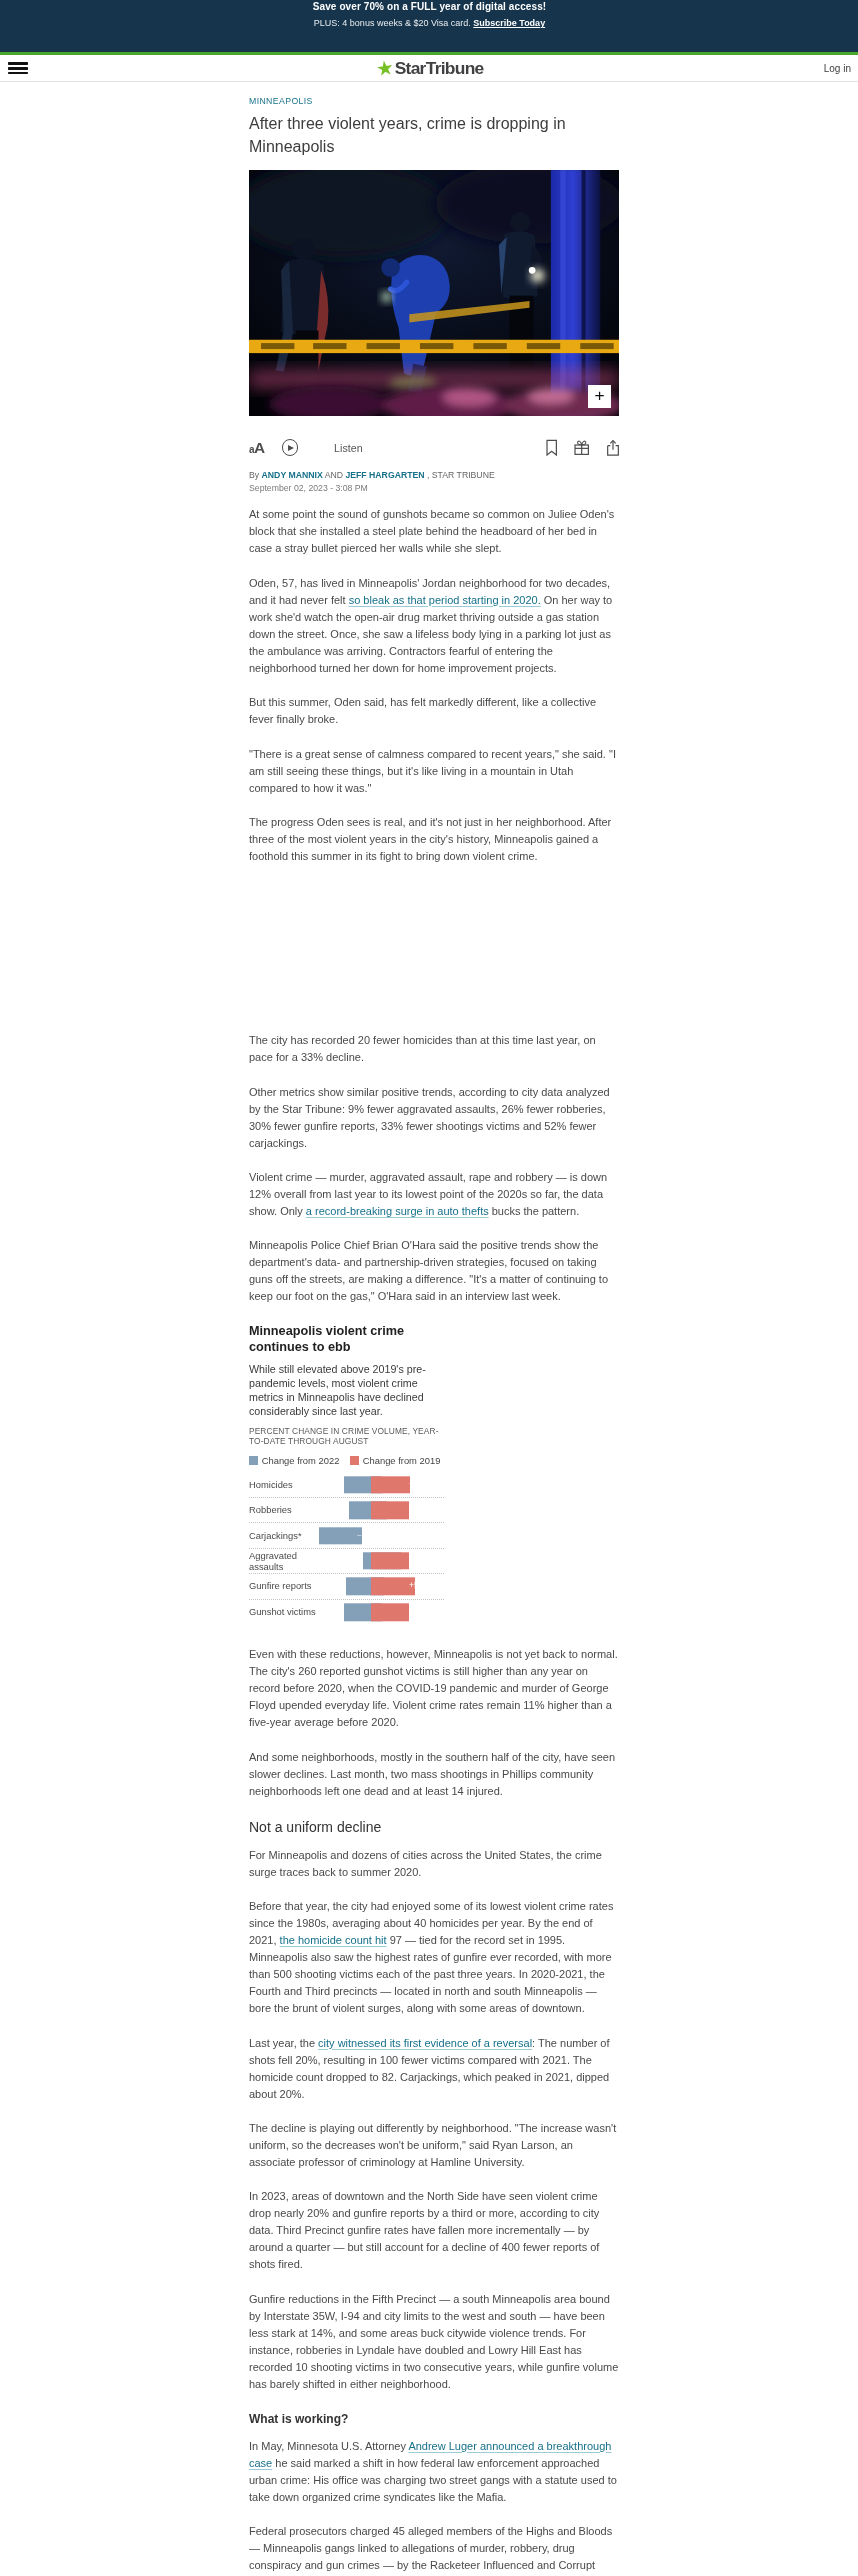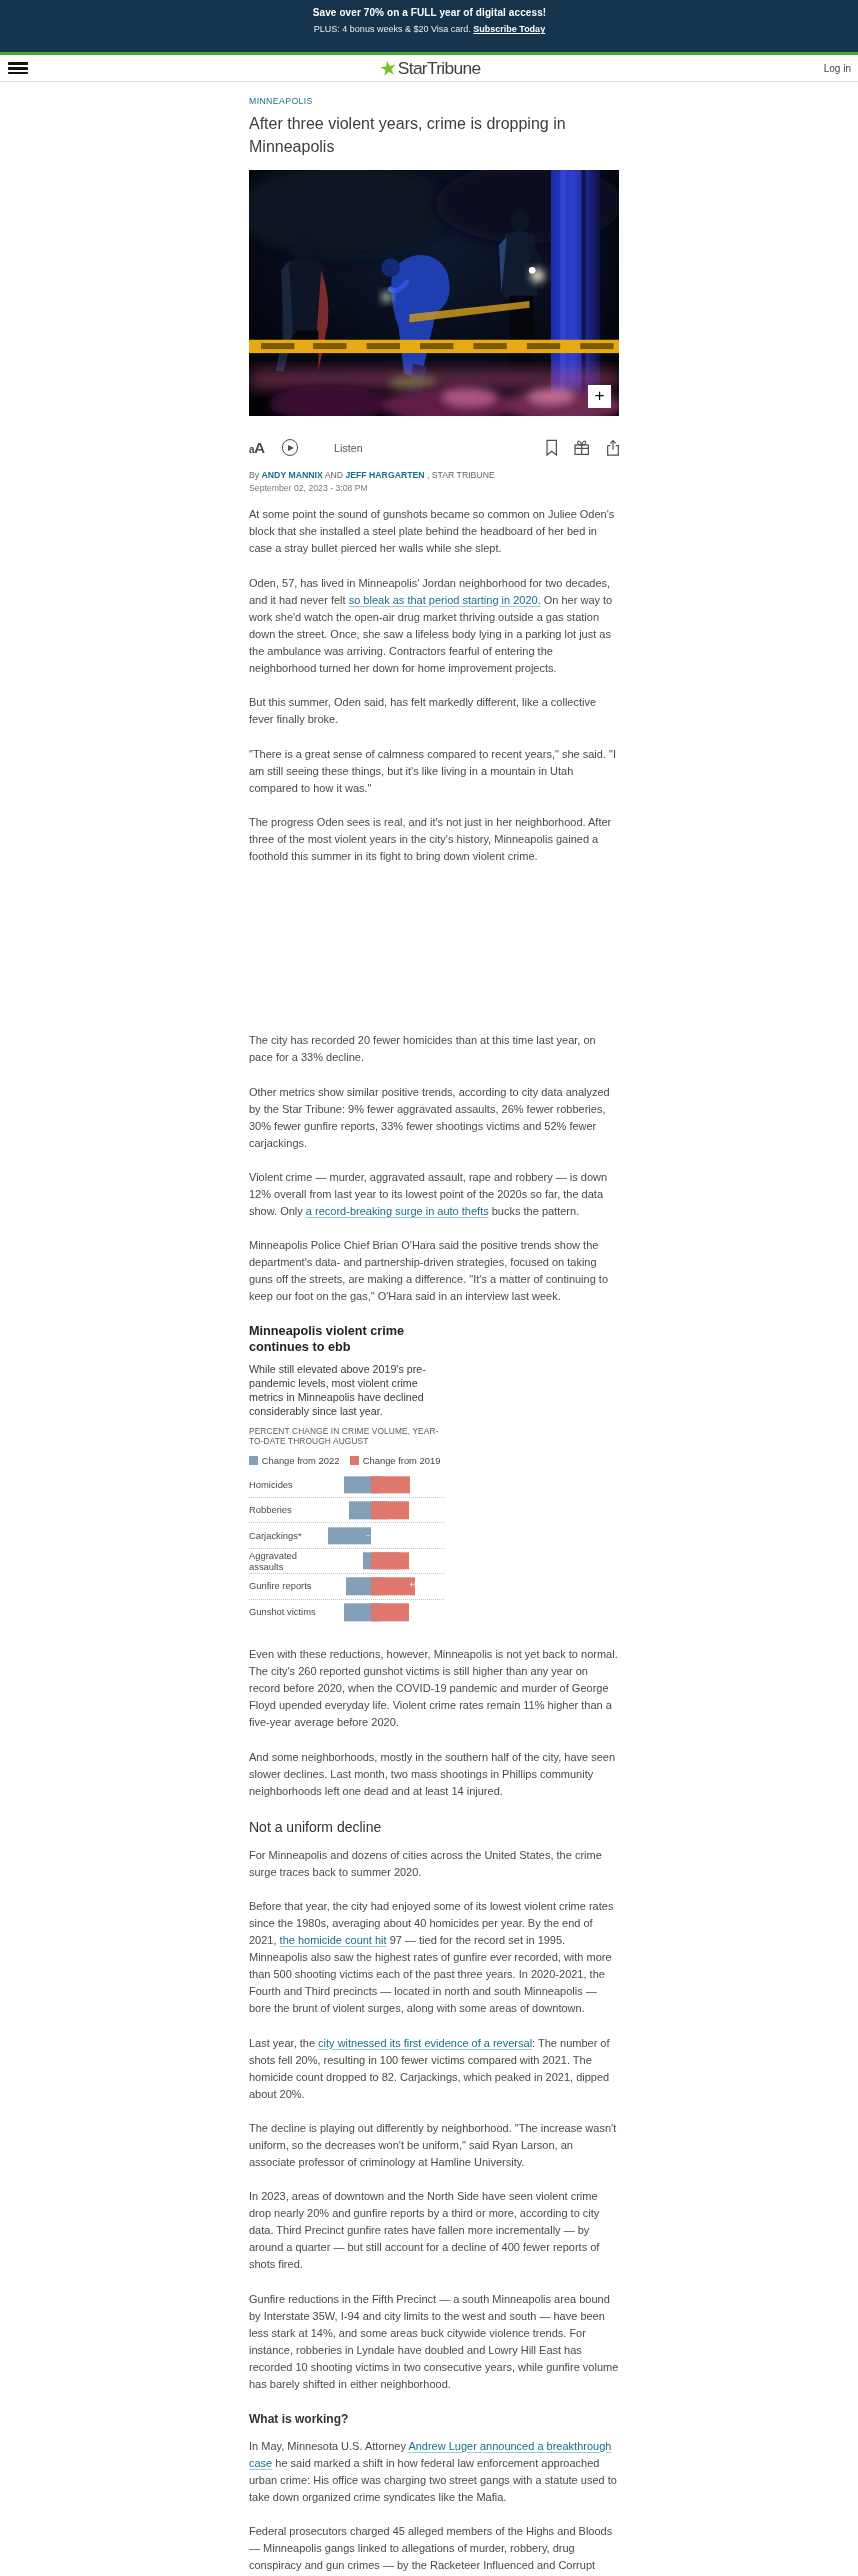--- a/index.html
+++ b/index.html
@@ -1,33 +1,33 @@
 <!DOCTYPE html>
 <html style="font-size:10.7px"><head>
 <meta charset="utf-8">
 <style>
   * { box-sizing: border-box; }
   html,body { margin:0; padding:0; background:#fff; }
   body { font-family:"Liberation Sans", sans-serif; color:#494949; }
   .page { width:859px; background:#fff; position:relative; }
 
   
-  .promo { background:#16344c; height:52px; text-align:center; padding-top:7px; }
+  .promo { background:#16344c; height:52px; text-align:center; padding-top:1px; }
   .promo-line1 { color:#fff; font-size:10px; font-weight:bold; letter-spacing:0.1px; }
   .promo-line2 { color:#e9edf0; font-size:9px; margin-top:6px; }
   .promo-cta { color:#fff; font-weight:bold; text-decoration:underline; cursor:pointer; }
   .green-bar { height:3.3px; background:#4aa62c; }
 
   
   .site-header { height:27px; position:relative; display:flex; align-items:center; padding:0 8px; border-bottom:0.7px solid #e2e2e2; background:#fff; }
   .hamburger { width:20px; cursor:pointer; }
   .hamburger div { height:2.7px; background:#111; margin:2px 0; border-radius:0.7px; }
   .brand { position:absolute; left:50%; transform:translateX(-50%); display:flex; align-items:center; cursor:pointer; }
   .brand .star { color:#77bf25; font-size:20px; line-height:1; margin-right:1.3px; transform:rotate(-8deg); }
-  .brand .brand-text { font-size:17.4px; font-weight:normal; color:#414042; letter-spacing:-0.7px; }
+  .brand .brand-text { font-size:17.4px; font-weight:bold; color:#414042; letter-spacing:-0.7px; }
   .login { margin-left:auto; font-size:10px; color:#3f3f3f; cursor:pointer; }
 
   
   .article-col { width:372px; margin-left:249px; }
   .kicker { margin-top:14px; font-size:8.7px; font-weight:normal; letter-spacing:0.4px; color:#17718a; cursor:pointer; }
   .headline { font-size:16px; line-height:23px; font-weight:400; color:#3d3d3d; margin-top:5.3px; }
 
   
   .photo-wrap { position:relative; width:370px; height:246px; margin-top:12px; background:#000; overflow:hidden; }
   .photo-wrap svg { display:block; }
@@ -234,21 +234,21 @@
             <div class="bar" style="background: rgb(132, 160, 184); width: 27px; left: 95px;"></div>
             <div class="bar" style="background: rgb(224, 119, 108); width: 39px; left: 122px;">+48%</div>
           </div>
           <div class="chart-row">
             <span class="row-label">Robberies</span>
             <div class="bar" style="background: rgb(132, 160, 184); width: 21.4px; left: 100px;"></div>
             <div class="bar" style="background: rgb(224, 119, 108); width: 12.3px; left: 122px;"></div>
           </div>
           <div class="chart-row">
             <span class="row-label">Carjackings*</span>
-            <div class="bar" style="background: rgb(132, 160, 184); width: 43px; left: 79px; font-family: Liberation Serif, serif;">−52%</div>
+            <div class="bar" style="background: rgb(132, 160, 184); width: 43px; left: 70px; font-family: Liberation Serif, serif;">−52%</div>
           </div>
           <div class="chart-row">
             <span class="row-label">Aggravated assaults</span>
             <div class="bar" style="background: rgb(132, 160, 184); width: 7.4px; left: 114px;"></div>
             <div class="bar" style="background: rgb(224, 119, 108); width: 18px; left: 122px;"></div>
           </div>
           <div class="chart-row">
             <span class="row-label">Gunfire reports</span>
             <div class="bar" style="background: rgb(132, 160, 184); width: 25px; left: 97px;"></div>
             <div class="bar" style="background: rgb(224, 119, 108); width: 44px; left: 122px;">+54%</div>

